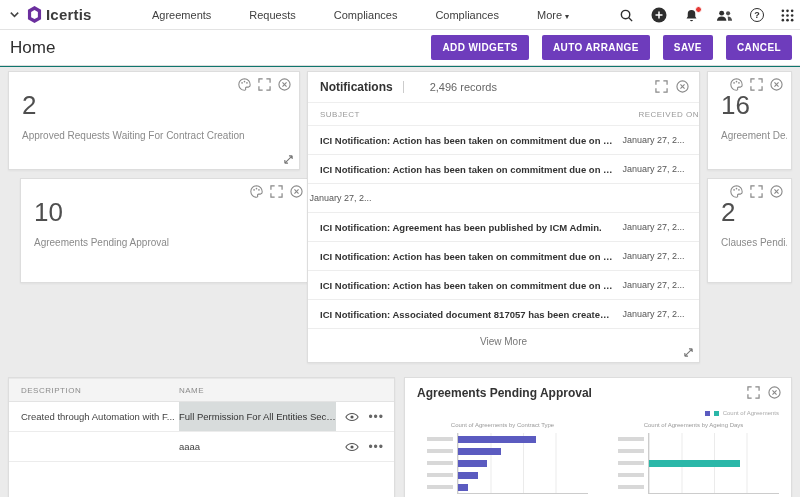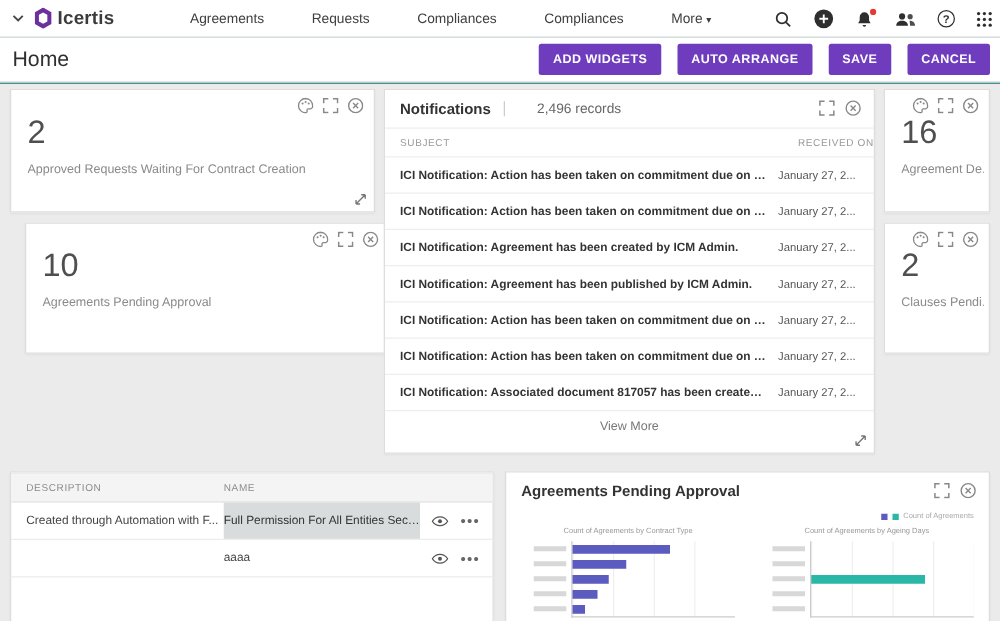--- a/index.html
+++ b/index.html
@@ -260,21 +260,20 @@
       </div>
       <div class="notif-row">
         <span class="notif-subject">ICI Notification: Action has been taken on commitment due on 12/6/20...</span>
         <span class="notif-date">January 27, 2...</span>
       </div>
       <div class="notif-row">
         <span class="notif-subject">ICI Notification: Action has been taken on commitment due on 12/29/2...</span>
         <span class="notif-date">January 27, 2...</span>
       </div>
       <div class="notif-row">
-        <span class="notif-subject">ICI Notification: Agreement has been created by ICM Admin.</span>
         <span class="notif-date">January 27, 2...</span>
       </div>
       <div class="notif-row">
         <span class="notif-subject">ICI Notification: Agreement has been published by ICM Admin.</span>
         <span class="notif-date">January 27, 2...</span>
       </div>
       <div class="notif-row">
         <span class="notif-subject">ICI Notification: Action has been taken on commitment due on 2/5/202...</span>
         <span class="notif-date">January 27, 2...</span>
       </div>

